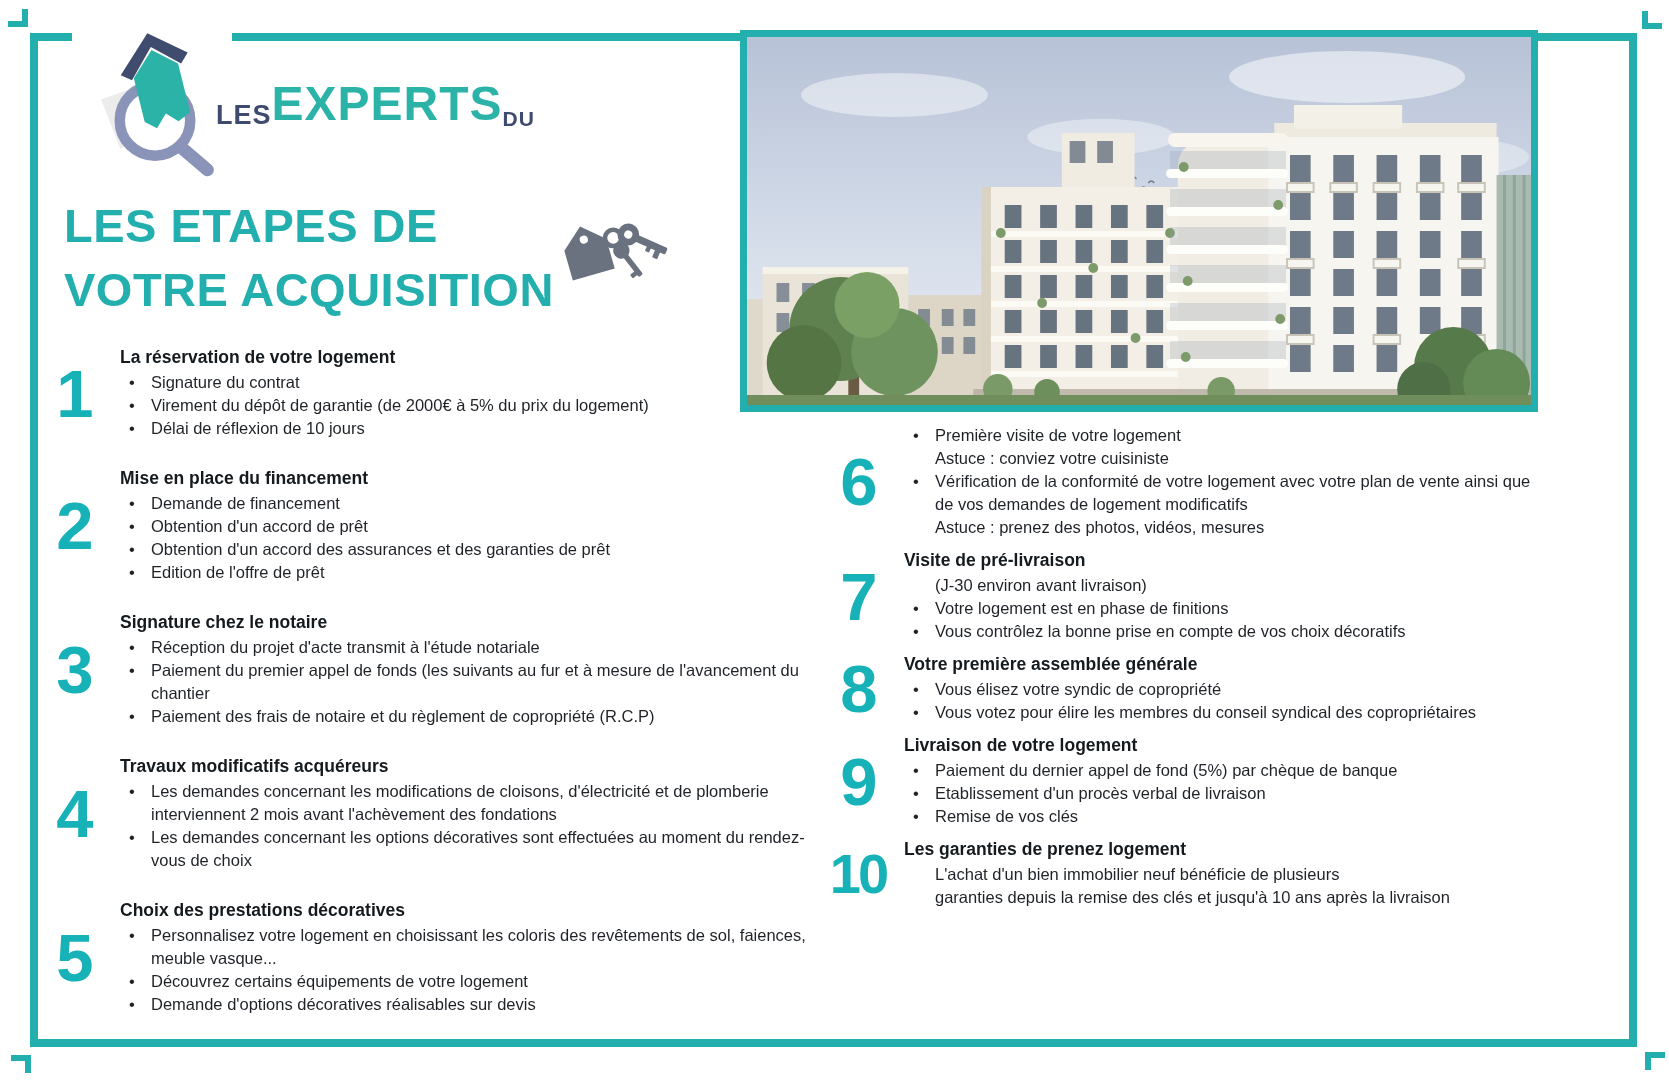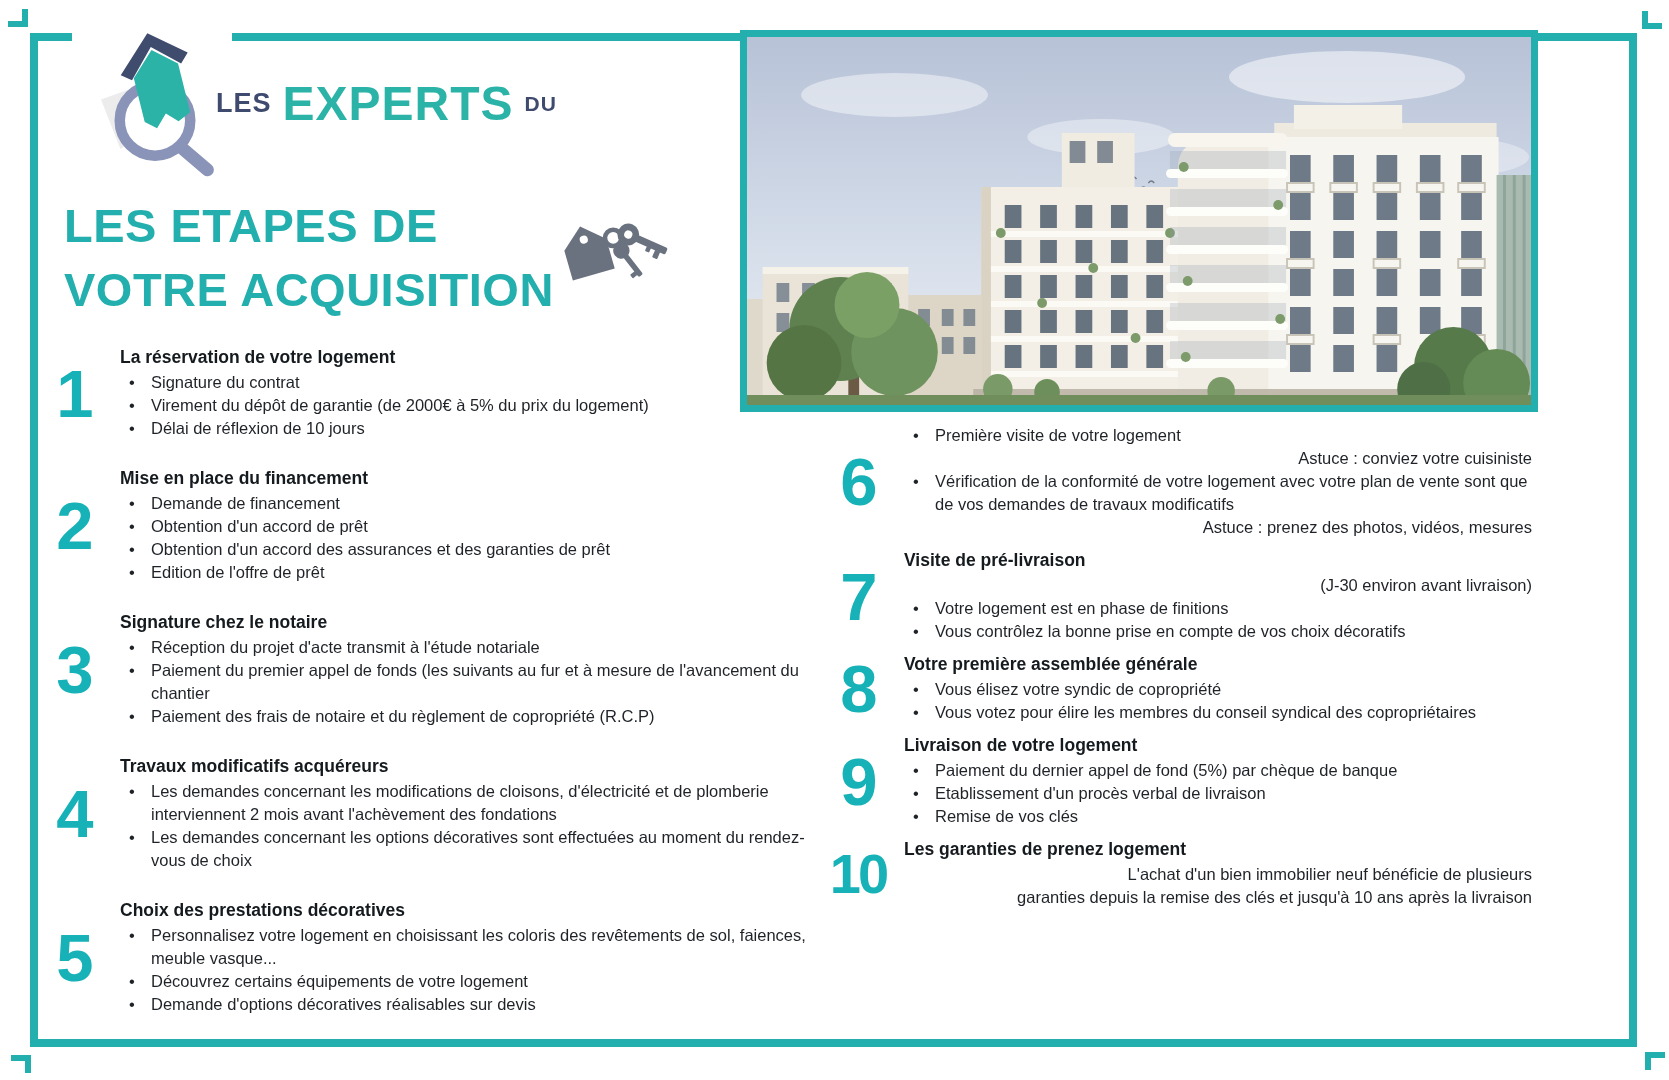--- a/index.html
+++ b/index.html
@@ -20,21 +20,21 @@
   .frame{position:absolute;left:30px;top:33px;width:1607px;height:1014px;border:8px solid var(--teal);}
   .corner{position:absolute;width:20px;height:18px;}
   .corner.tl{left:8px;top:9px;border-bottom:6px solid var(--teal);border-right:6px solid var(--teal);}
   .corner.tr{left:1642px;top:11px;border-bottom:6px solid var(--teal);border-left:6px solid var(--teal);}
   .corner.bl{left:11px;top:1055px;border-top:6px solid var(--teal);border-right:6px solid var(--teal);}
   .corner.br{left:1645px;top:1052px;border-top:6px solid var(--teal);border-left:6px solid var(--teal);}
 
   
   .logo-art{position:absolute;left:72px;top:0px;width:160px;height:196px;background:#fff;}
   .logo-art svg{position:absolute;left:8px;top:4px;}
-  .logo-text{position:absolute;left:216px;top:76px;display:flex;align-items:center;gap:11px;white-space:nowrap;}
+  .logo-text{position:absolute;left:216px;top:76px;display:flex;align-items:flex-end;white-space:nowrap;}
   .logo-les{font-size:27px;font-weight:700;color:var(--navy);letter-spacing:1px;}
   .logo-experts{font-size:48px;font-weight:800;color:var(--logo-teal);letter-spacing:1px;}
   .logo-du{font-size:21px;font-weight:700;color:var(--navy);letter-spacing:1px;}
   .logo-neuf{font-size:48px;font-weight:800;color:var(--logo-teal);letter-spacing:1px;}
 
   
   .title{position:absolute;left:64px;top:194px;font-size:47px;line-height:64px;font-weight:800;color:var(--teal);letter-spacing:.5px;}
   .keys-art{position:absolute;left:556px;top:214px;}
 
   
@@ -47,21 +47,21 @@
   .col-right{left:826px;top:424px;width:706px;}
   .step{display:grid;grid-template-columns:64px 1fr;column-gap:14px;}
   .col-left .step{margin-bottom:28px;}
   .col-right .step{margin-bottom:11px;}
   .step-num{font-size:67px;font-weight:700;color:var(--num-teal);line-height:.95;text-align:center;align-self:center;letter-spacing:-2px;}
   .step-num.two-digit{font-size:56px;letter-spacing:-3px;}
   .step-heading{font-size:17.5px;font-weight:700;color:#151a1e;margin-bottom:3px;}
   .item{display:flex;font-size:16.5px;line-height:23px;}
   .item .dot{width:13px;margin:0 9px 0 9px;flex:none;}
   .item .txt{flex:1;}
-  .item.no-bullet{padding-left:31px;text-align:right;}
+  .item.no-bullet{padding-left:31px;}
 </style>
 </head>
 <body>
 
 <div class="page">
 
   <div class="frame"></div>
   <div class="corner tl"></div>
   <div class="corner tr"></div>
   <div class="corner bl"></div>
@@ -432,21 +432,21 @@
       <div class="step-items">
             <div class="item">
               <span class="dot">•</span>
               <span class="txt">Première visite de votre logement</span>
             </div>
             <div class="item no-bullet">
               <span class="txt">Astuce : conviez votre cuisiniste</span>
             </div>
             <div class="item">
               <span class="dot">•</span>
-              <span class="txt">Vérification de la conformité de votre logement avec votre plan de vente sont que de vos demandes de travaux modificatifs</span>
+              <span class="txt">Vérification de la conformité de votre logement avec votre plan de vente ainsi que de vos demandes de logement modificatifs</span>
             </div>
             <div class="item no-bullet">
               <span class="txt">Astuce : prenez des photos, vidéos, mesures</span>
             </div>
           </div>
     </div>
   </div>
 
   <div class="step">
     <div class="step-num">7</div>

